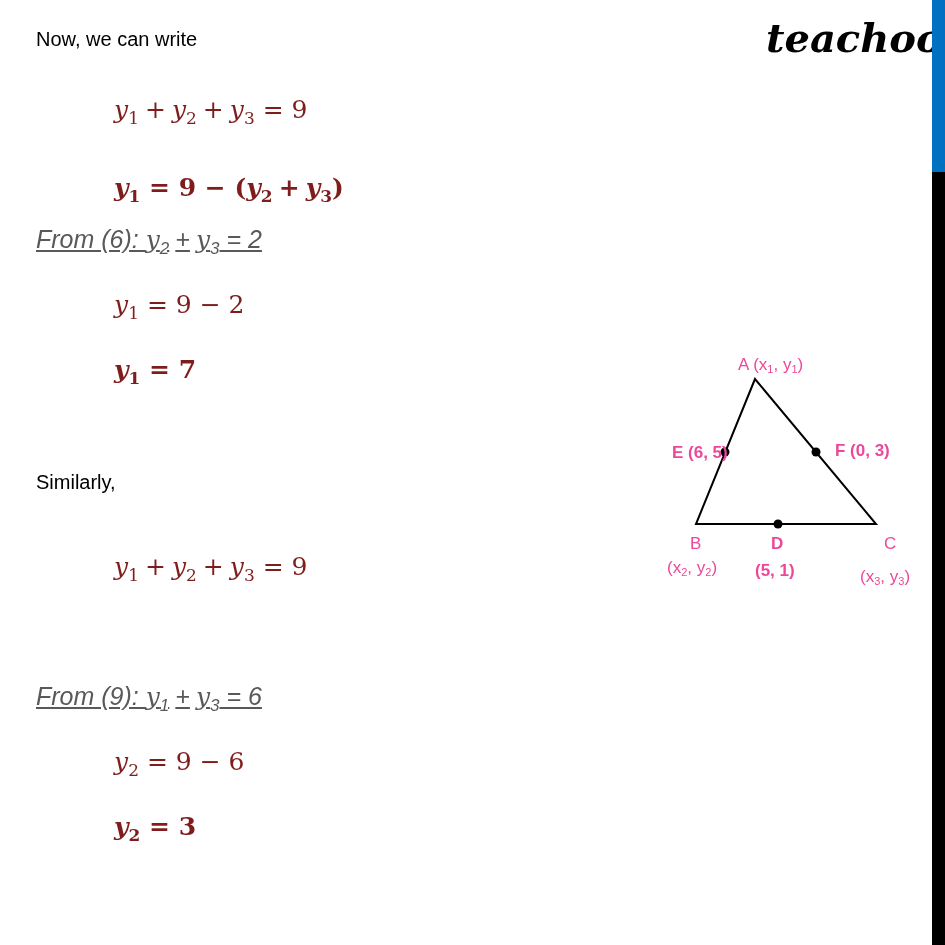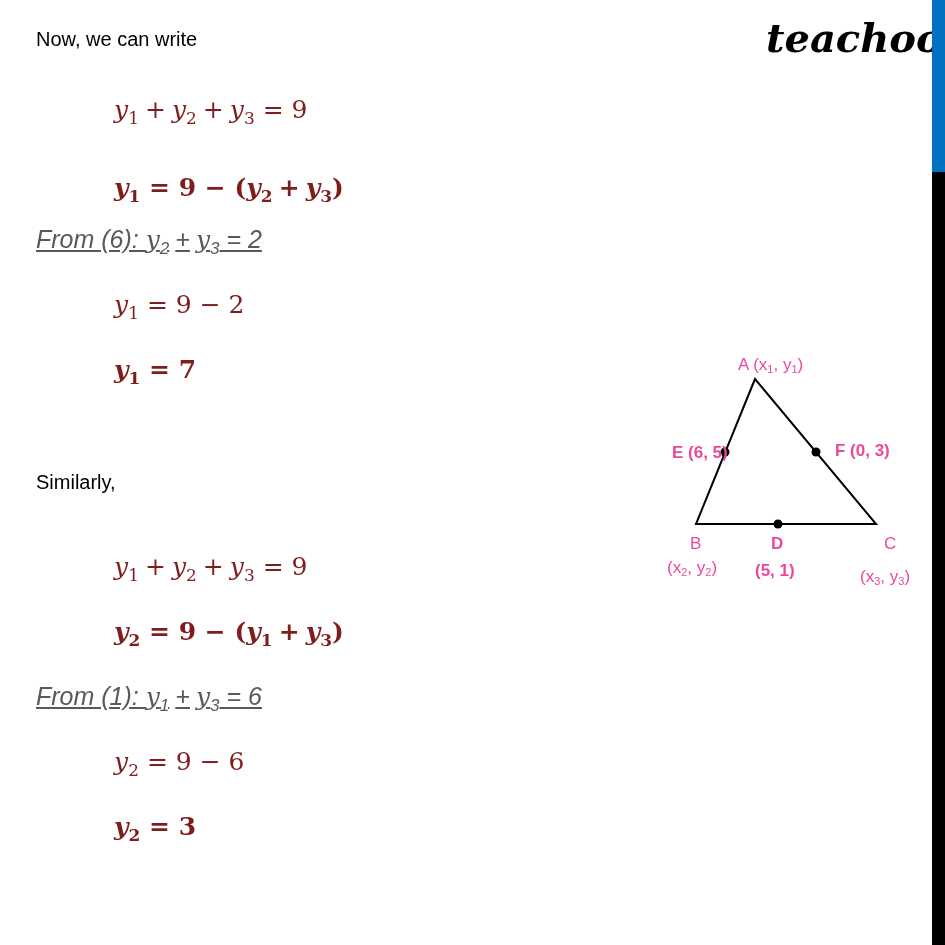--- a/index.html
+++ b/index.html
@@ -66,27 +66,23 @@
     <i>y</i><sub>1</sub> <span>= 7</span>
   </div>
 
   <div class="line text" style="left:36px; top:471px;">Similarly,</div>
 
   <div class="line math" style="left:114px; top:552px;">
     <i>y</i><sub>1</sub><span class="op">+</span><i>y</i><sub>2</sub><span class="op">+</span><i>y</i><sub>3</sub>
     <span>= 9</span>
   </div>
 
-  <div class="line math bold" style="left:114px; top:617px;">
-    <i>y</i><sub>2</sub>
-    <span>= 9 − (</span><i>y</i><sub>1</sub><span class="op">+</span><i>y</i><sub>3</sub><span>)</span>
-  </div>
 
   <div class="line note" style="left:36px; top:682px;">
-    <span>From (1): </span><span class="mv">y</span><sub>1</sub><span class="op">+</span><span class="mv">y</span><sub>3</sub><span> = 6</span>
+    <span>From (9): </span><span class="mv">y</span><sub>1</sub><span class="op">+</span><span class="mv">y</span><sub>3</sub><span> = 6</span>
   </div>
 
   <div class="line math" style="left:114px; top:747px;">
     <i>y</i><sub>2</sub> <span>= 9 − 6</span>
   </div>
 
   <div class="line math bold" style="left:114px; top:812px;">
     <i>y</i><sub>2</sub> <span>= 3</span>
   </div>
 

